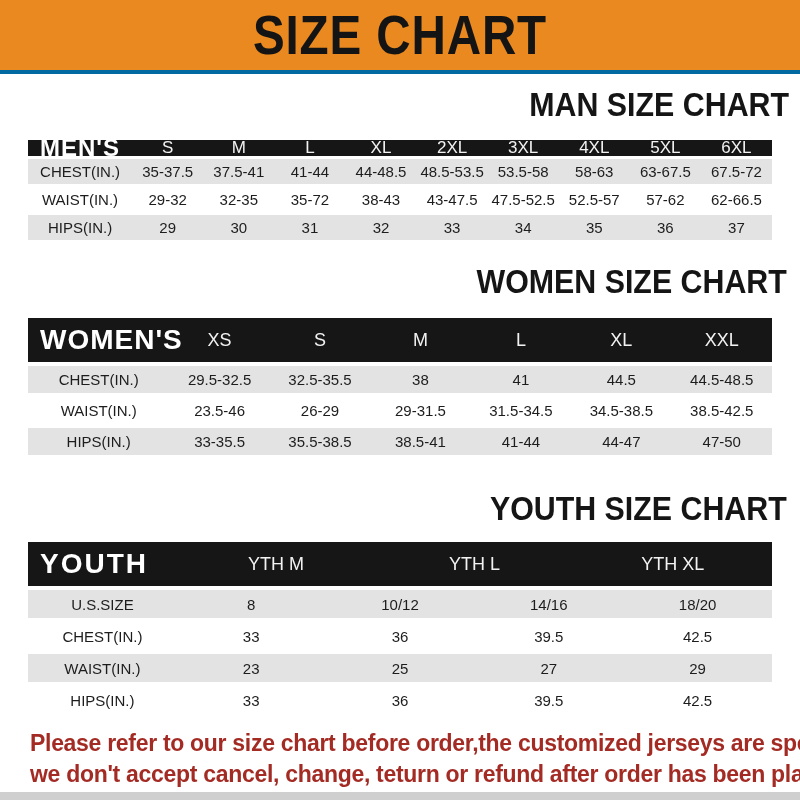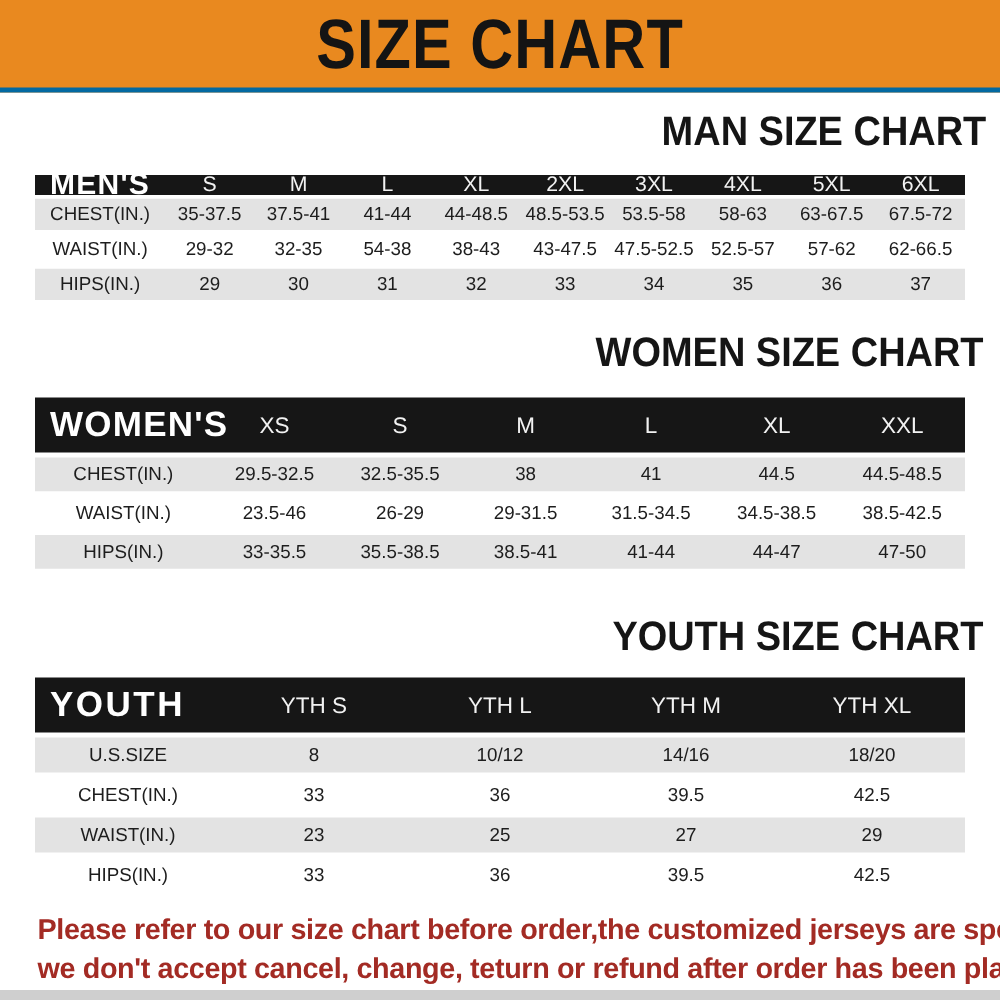--- a/index.html
+++ b/index.html
@@ -95,21 +95,21 @@
         <div class="cell val-cell">48.5-53.5</div>
         <div class="cell val-cell">53.5-58</div>
         <div class="cell val-cell">58-63</div>
         <div class="cell val-cell">63-67.5</div>
         <div class="cell val-cell">67.5-72</div>
       </div>
       <div class="trow drow row-white">
         <div class="cell label-cell">WAIST(IN.)</div>
         <div class="cell val-cell">29-32</div>
         <div class="cell val-cell">32-35</div>
-        <div class="cell val-cell">54-38</div>
+        <div class="cell val-cell">35-72</div>
         <div class="cell val-cell">38-43</div>
         <div class="cell val-cell">43-47.5</div>
         <div class="cell val-cell">47.5-52.5</div>
         <div class="cell val-cell">52.5-57</div>
         <div class="cell val-cell">57-62</div>
         <div class="cell val-cell">62-66.5</div>
       </div>
       <div class="trow drow row-gray">
         <div class="cell label-cell">HIPS(IN.)</div>
         <div class="cell val-cell">29</div>
@@ -165,23 +165,22 @@
         <div class="cell val-cell">47-50</div>
       </div>
     </div>
 
   <div class="sec-title" id="title-youth">
     <span>YOUTH SIZE CHART</span>
   </div>
   <div class="size-table sec-youth" id="table-youth">
       <div class="trow thead">
         <div class="cell label-cell">YOUTH</div>
-        <div class="cell val-cell">YTH S</div>
+        <div class="cell val-cell">YTH M</div>
         <div class="cell val-cell">YTH L</div>
-        <div class="cell val-cell">YTH M</div>
         <div class="cell val-cell">YTH XL</div>
       </div>
       <div class="trow drow row-gray">
         <div class="cell label-cell">U.S.SIZE</div>
         <div class="cell val-cell">8</div>
         <div class="cell val-cell">10/12</div>
         <div class="cell val-cell">14/16</div>
         <div class="cell val-cell">18/20</div>
       </div>
       <div class="trow drow row-white">

